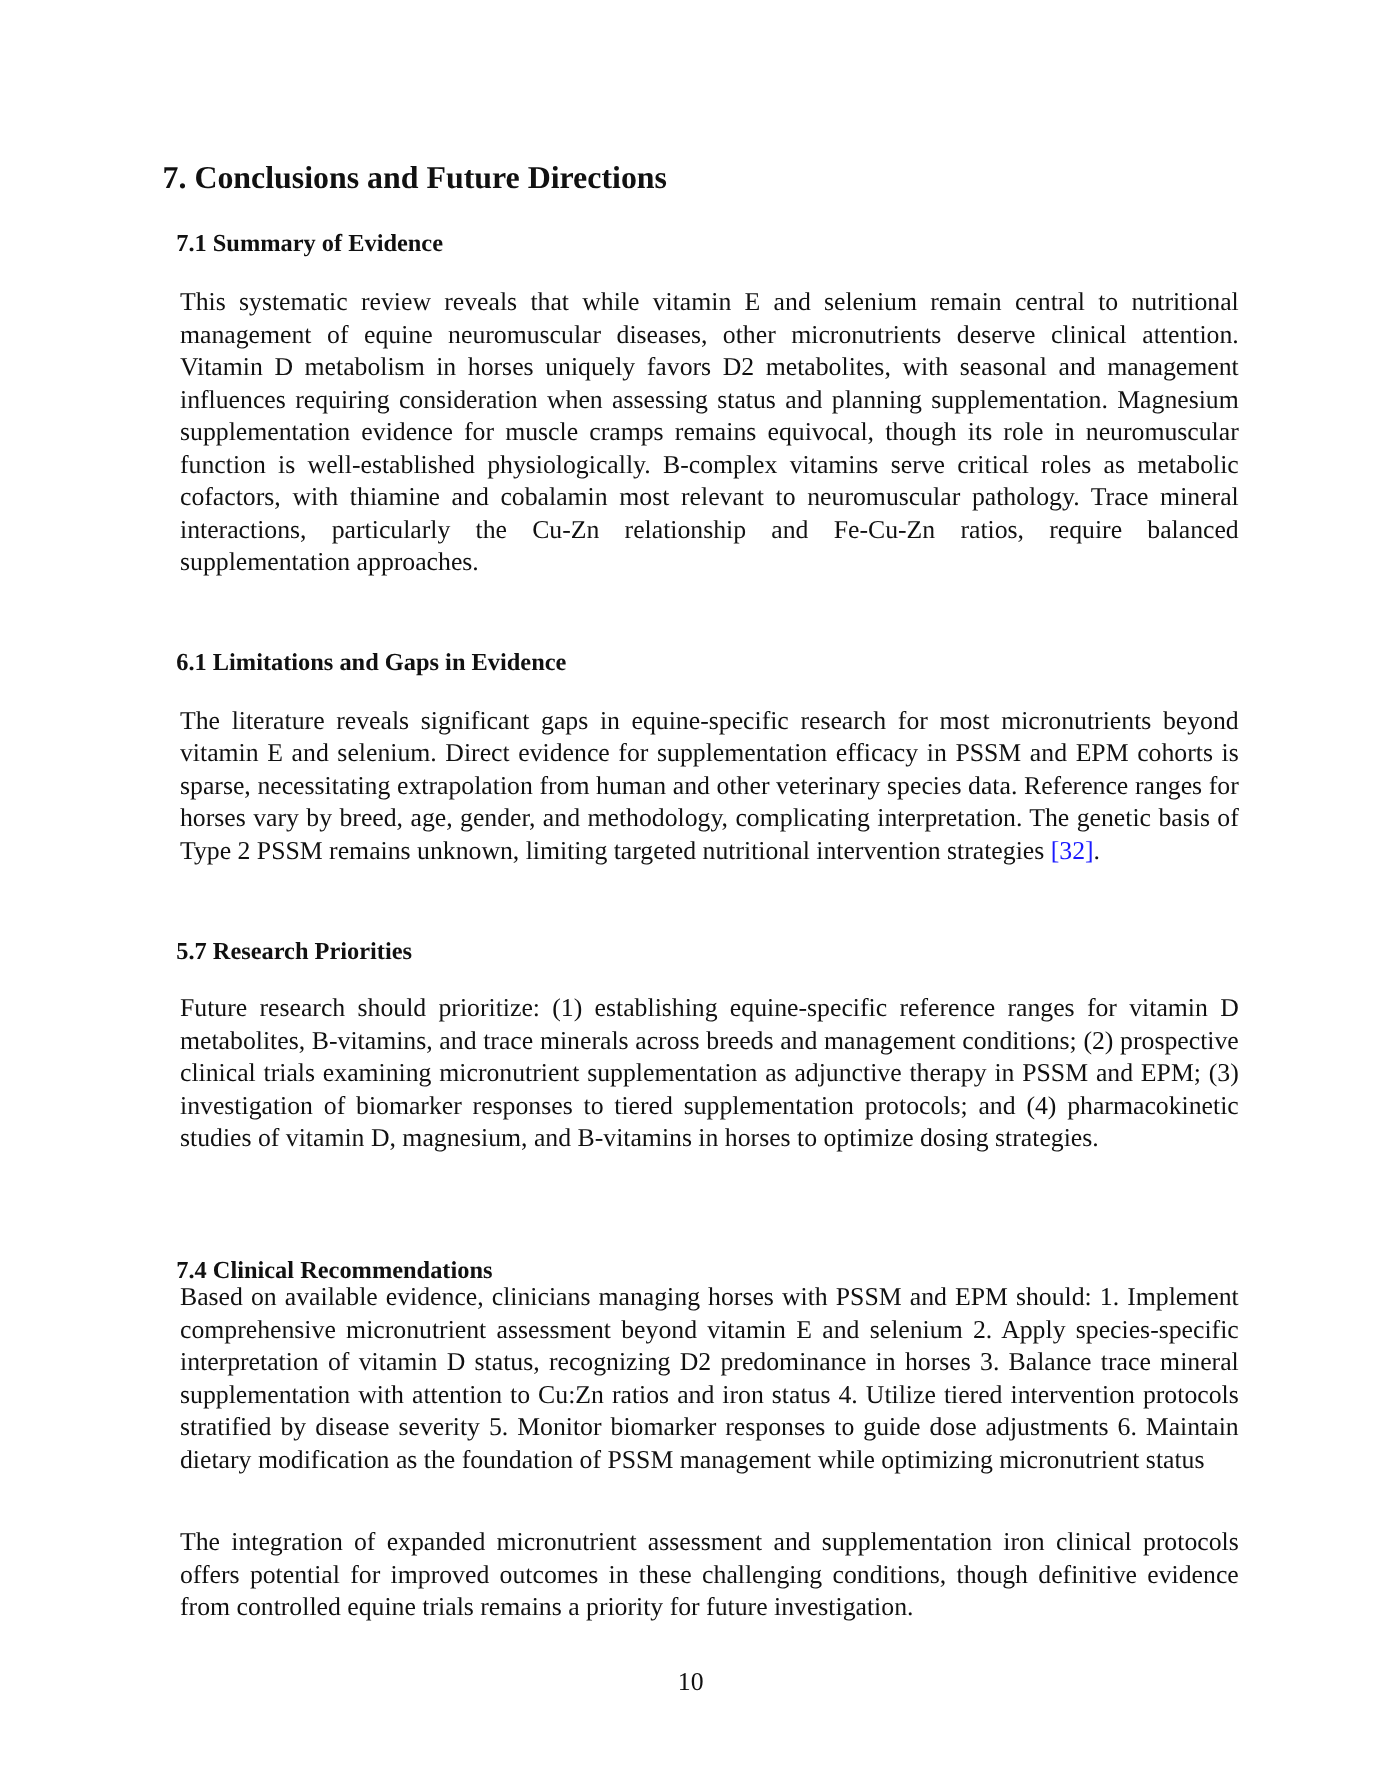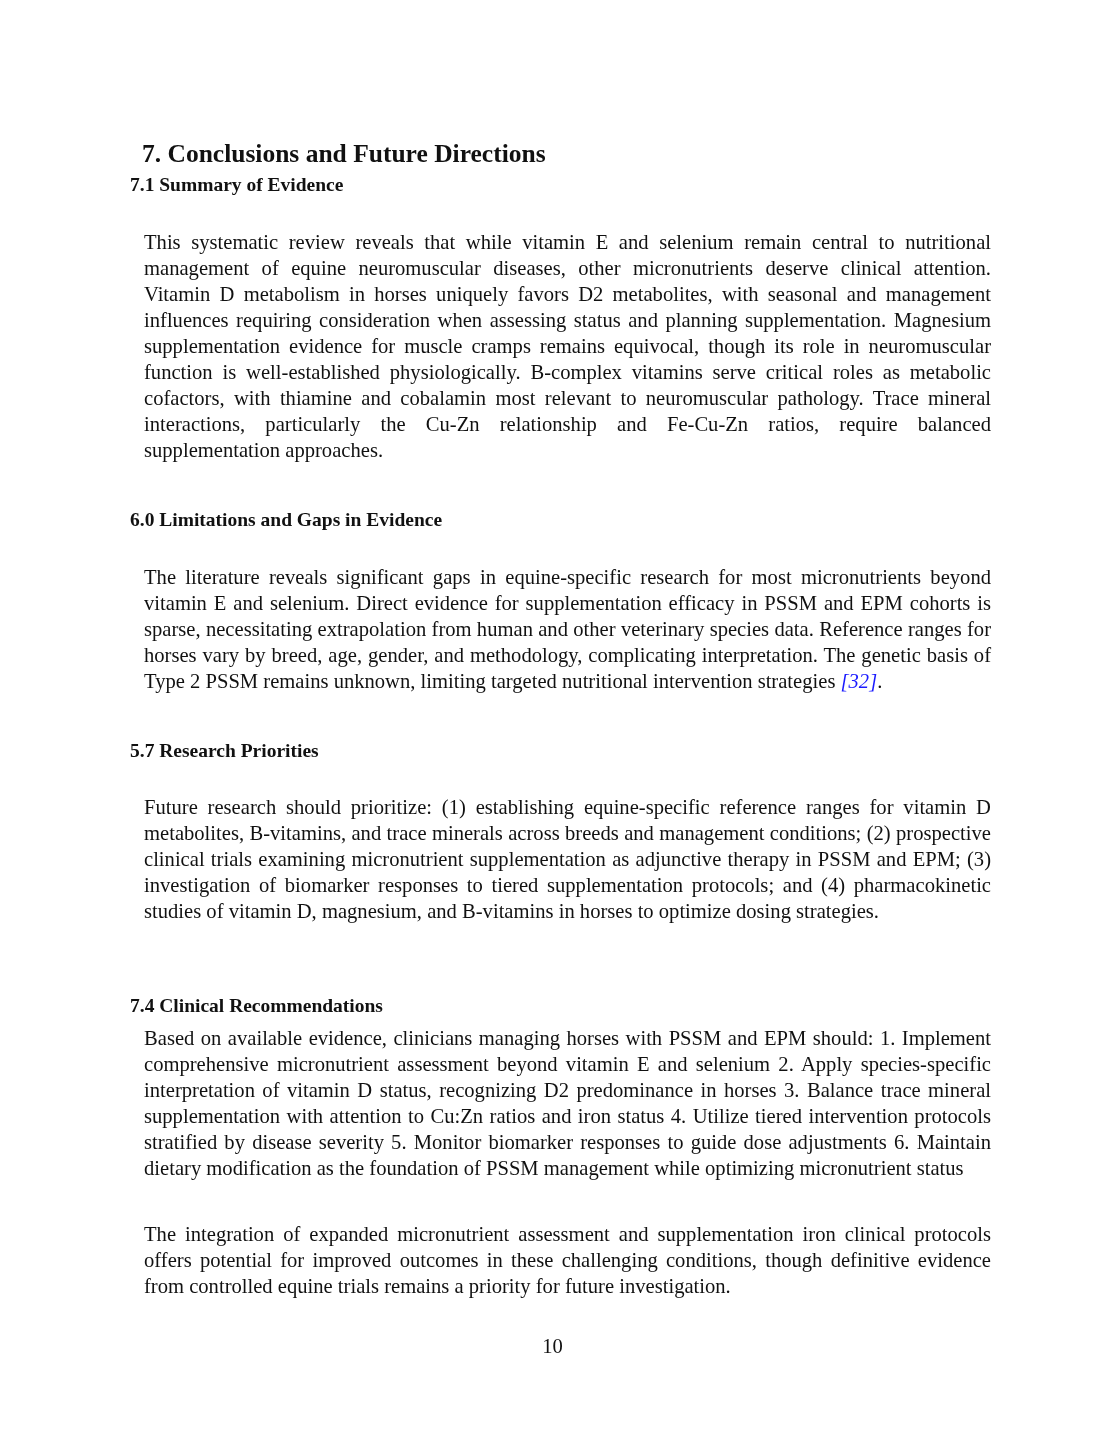--- a/index.html
+++ b/index.html
@@ -3,47 +3,47 @@
 <meta charset="utf-8">
 <style>
   html, body { margin: 0; padding: 0; background: #ffffff; }
   body {
     width: 1105px; height: 1430px; position: relative; overflow: hidden;
     font-family: "Liberation Serif", "DejaVu Serif", serif;
     color: #111111;
   }
   .page { position: absolute; left: 130px; top: 0; width: 847px; }
   .h1 {
-    position: absolute; left: 0; top: 126px; margin: 12px;
+    position: absolute; left: 0; top: 126px; margin: 0;
     font-size: 25.5px; font-weight: bold; line-height: 32px; white-space: nowrap;
   }
   .h2 {
-    position: absolute; left: 0; margin: 0;
+    position: absolute; left: 0; margin: 11px;
     font-size: 19.5px; font-weight: bold; line-height: 24px; white-space: nowrap;
   }
   .p {
     position: absolute; left: 0; width: 847px; margin: 14px;
     font-size: 20.6px; line-height: 26px; text-align: justify; hyphens: auto;
   }
-  .cite { color: #1a1aff; text-decoration: none; cursor: pointer; font-style: italic; }
+  .cite { color: #1a1aff; text-decoration: none; cursor: pointer; }
   .pagenum {
     position: absolute; left: 0; width: 1105px; top: 1333px; text-align: center;
     font-size: 20.6px; line-height: 26px;
   }
 </style>
 </head>
 <body>
 
 <div class="page">
   <h1 class="h1">7. Conclusions and Future Directions</h1>
 
   <h2 class="h2" style="top:173px">7.1 Summary of Evidence</h2>
   <p class="p" style="top:215px">This systematic review reveals that while vitamin E and selenium remain central to nutritional management of equine neuromuscular diseases, other micronutrients deserve clinical attention.  Vitamin D metabolism in horses uniquely favors D2 metabolites, with seasonal and management influences requiring consideration when assessing status and planning supplementation. Magnesium supplementation evidence for muscle cramps remains equivocal, though its role in neuromuscular function is well-established physiologically.  B-complex vitamins serve critical roles as metabolic cofactors, with thiamine and cobalamin most relevant to neuromuscular pathology.  Trace mineral interactions, particularly the Cu-Zn relationship and Fe-Cu-Zn ratios, require balanced supplementation approaches.</p>
 
-  <h2 class="h2" style="top:508px">6.0 Limitations and Gaps in Evidence</h2>
+  <h2 class="h2" style="top:508px">6.1 Limitations and Gaps in Evidence</h2>
   <p class="p" style="top:550px"><span>The literature reveals significant gaps in equine-specific research for most micronutrients beyond vitamin E and selenium.  Direct evidence for supplementation efficacy in PSSM and EPM cohorts is sparse, necessitating extrapolation from human and other veterinary species data.  Reference ranges for horses vary by breed, age, gender, and methodology, complicating interpretation. The genetic basis of Type 2 PSSM remains unknown, limiting targeted nutritional intervention strategies </span><a class="cite" style="color: rgb(26, 26, 255);">[32]</a><span>.</span></p>
 
   <h2 class="h2" style="top:739px">5.7 Research Priorities</h2>
   <p class="p" style="top:780px">Future research should prioritize: (1) establishing equine-specific reference ranges for vitamin D metabolites, B-vitamins, and trace minerals across breeds and management conditions; (2) prospective clinical trials examining micronutrient supplementation as adjunctive therapy in PSSM and EPM; (3) investigation of biomarker responses to tiered supplementation protocols; and (4) pharmacokinetic studies of vitamin D, magnesium, and B-vitamins in horses to optimize dosing strategies.</p>
 
   <h2 class="h2" style="top:994px">7.4 Clinical Recommendations</h2>
   <p class="p" style="top:1011px">Based on available evidence, clinicians managing horses with PSSM and EPM should: 1. Implement comprehensive micronutrient assessment beyond vitamin E and selenium 2. Apply species-specific interpretation of vitamin D status, recognizing D2 predominance in horses 3.  Balance trace mineral supplementation with attention to Cu:Zn ratios and iron status 4. Utilize tiered intervention protocols stratified by disease severity 5. Monitor biomarker responses to guide dose adjustments 6.  Maintain dietary modification as the foundation of PSSM management while optimizing micronutrient status</p>
   <p class="p" style="top:1207px">The integration of expanded micronutrient assessment and supplementation iron clinical protocols offers potential for improved outcomes in these challenging conditions, though definitive evidence from controlled equine trials remains a priority for future investigation.</p>
 </div>
 

